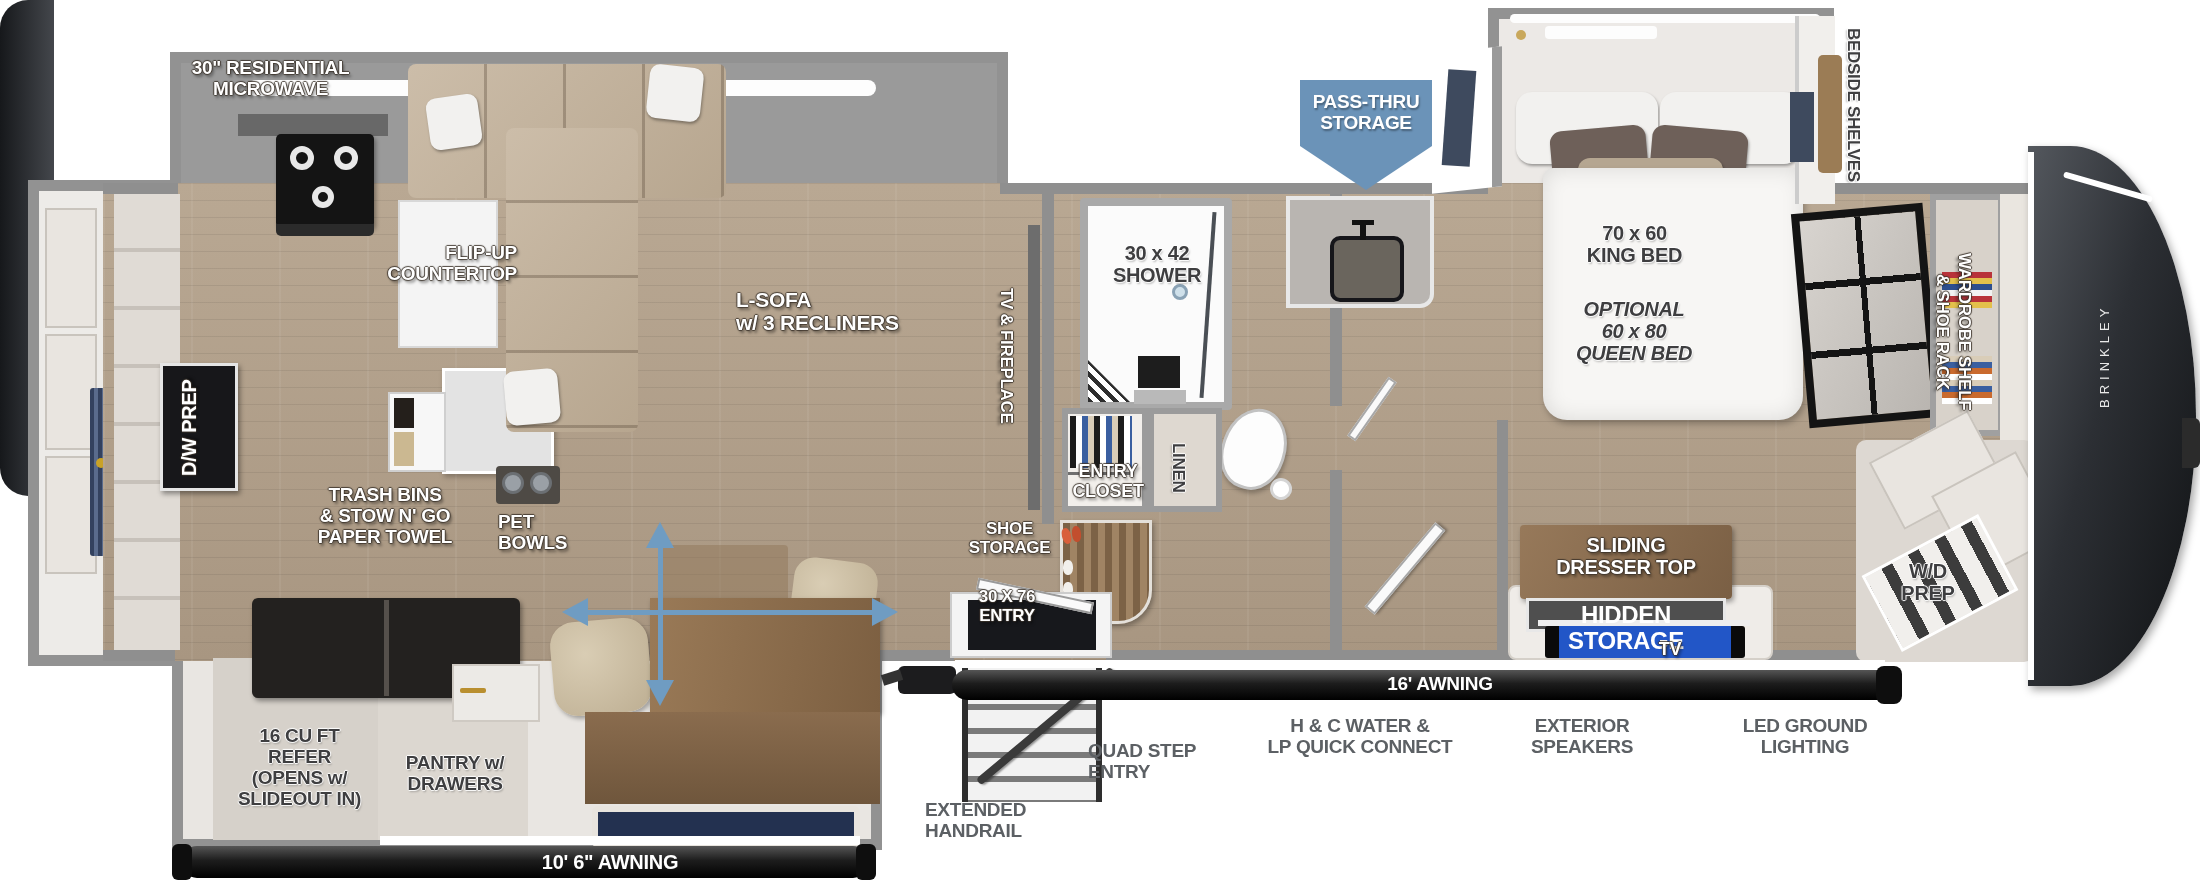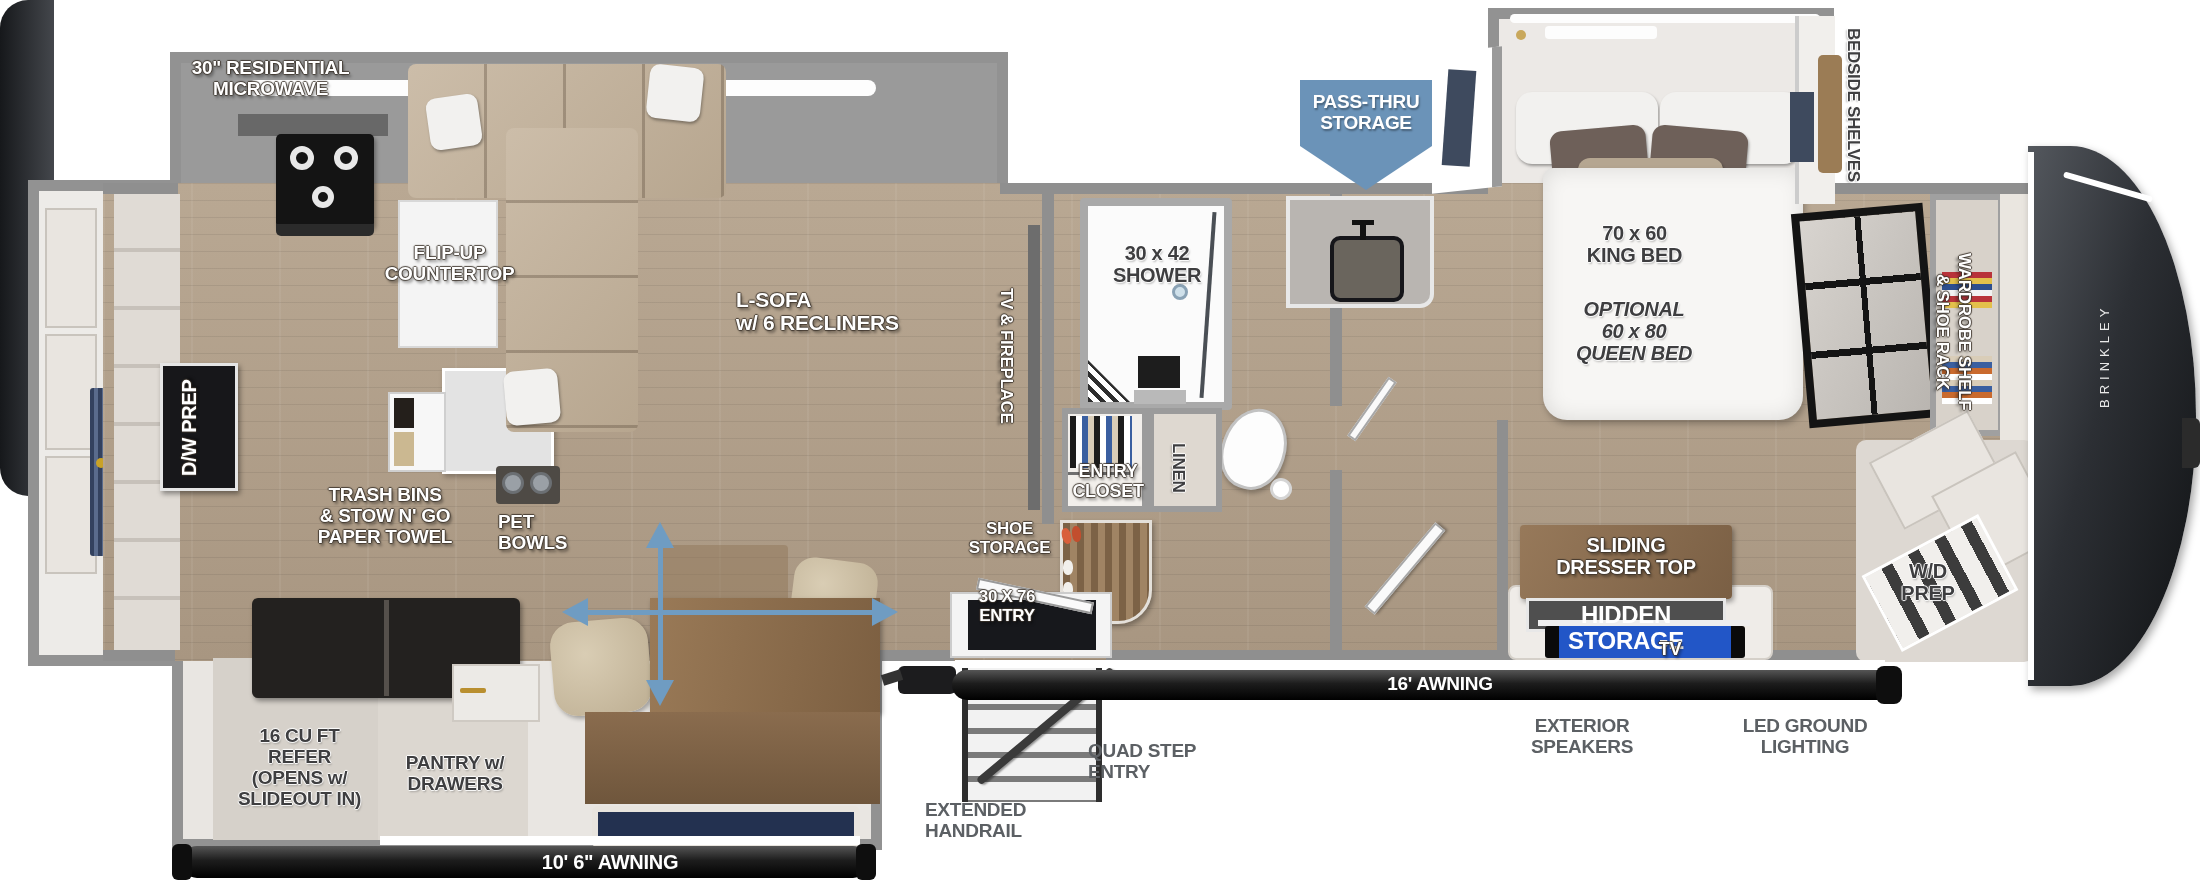--- a/index.html
+++ b/index.html
@@ -209,24 +209,24 @@
   <div class="abs" style="left:2028px;top:146px;width:168px;height:540px;border-radius:0 130px 130px 0 / 0 280px 280px 0;
               background:linear-gradient(105deg,#54585e 0%,#2c2f34 45%,#101214 100%);box-shadow:3px 4px 8px rgba(0,0,0,.35);"></div>
   <div class="abs" style="left:2028px;top:152px;width:6px;height:528px;background:#fff;"></div>
   <div class="abs" style="left:2062px;top:184px;width:92px;height:6px;background:#fff;border-radius:3px;transform:rotate(16deg);"></div>
   <div class="abs" style="left:2182px;top:418px;width:18px;height:50px;background:#2b2b2b;border-radius:0 6px 6px 0;"></div>
 
   <div class="abs" style="left:160px;top:363px;width:78px;height:128px;background:#17171a;border:3px solid #e5e5e5;box-shadow:2px 3px 5px rgba(0,0,0,.4);"></div>
 
   <div class="abs lbl lblw pre ctr" style="left:178px;top:58px;width:185px;font-size:19px;">30" RESIDENTIAL
 MICROWAVE</div>
-  <div class="abs lbl lblw pre ctr" style="left:382px;top:243px;width:135px;font-size:19px;">FLIP-UP
+  <div class="abs lbl lblw pre ctr" style="left:382px;top:243px;width:135px;font-size:19px;text-align:right;">FLIP-UP
 COUNTERTOP</div>
   <div class="abs lbl lblw pre" style="left:736px;top:288px;width:270px;font-size:21px;">L-SOFA
-w/ 6 RECLINERS</div>
+w/ 3 RECLINERS</div>
   <div class="abs lbl lblw v" style="left:996px;top:288px;height:180px;font-size:17px;">TV &amp; FIREPLACE</div>
   <div class="abs lbl lblw vf ctr" style="left:178px;top:372px;height:112px;font-size:20px;">D/W PREP</div>
   <div class="abs lbl lblw pre ctr" style="left:295px;top:485px;width:180px;font-size:19px;">TRASH BINS
 &amp; STOW N' GO
 PAPER TOWEL</div>
   <div class="abs lbl lblw pre" style="left:498px;top:512px;width:110px;font-size:19px;">PET
 BOWLS</div>
   <div class="abs lbl lbld pre ctr" style="left:222px;top:726px;width:155px;font-size:19px;">16 CU FT
 REFER
 (OPENS w/
@@ -240,20 +240,22 @@
 CLOSET</div>
   <div class="abs lbl lbld v ctr" style="left:1168px;top:424px;height:88px;font-size:17px;">LINEN</div>
   <div class="abs lbl lblw pre ctr" style="left:962px;top:520px;width:95px;font-size:17px;">SHOE
 STORAGE</div>
   <div class="abs lbl lblw pre ctr" style="left:958px;top:588px;width:98px;font-size:17px;">30 X 76
 ENTRY</div>
   <div class="abs lbl lble pre" style="left:925px;top:800px;width:140px;font-size:19px;">EXTENDED
 HANDRAIL</div>
   <div class="abs lbl lble pre" style="left:1088px;top:716px;width:140px;font-size:19px;margin-top:25px;">QUAD STEP
 ENTRY</div>
+  <div class="abs lbl lble pre ctr" style="left:1250px;top:716px;width:220px;font-size:19px;">H &amp; C WATER &amp;
+LP QUICK CONNECT</div>
   <div class="abs lbl pre ctr" style="left:1360px;top:674px;width:160px;font-size:19px;color:#fff;">16' AWNING</div>
   <div class="abs lbl pre ctr" style="left:1302px;top:92px;width:128px;font-size:19px;color:#fff;text-shadow:1px 2px 2px rgba(0,0,0,.35);">PASS-THRU
 STORAGE</div>
   <div class="abs lbl lbld v" style="left:1843px;top:28px;height:210px;font-size:17px;">BEDSIDE SHELVES</div>
   <div class="abs lbl lbld pre ctr" style="left:1552px;top:222px;width:165px;font-size:20px;">70 x 60
 KING BED</div>
   <div class="abs lbl lbld pre ctr" style="left:1548px;top:298px;width:172px;font-size:20px;font-style:italic;">OPTIONAL
 60 x 80
 QUEEN BED</div>
   <div class="abs lbl lblw v pre ctr" style="left:1932px;top:232px;height:200px;font-size:17px;line-height:1.25;">WARDROBE SHELF

